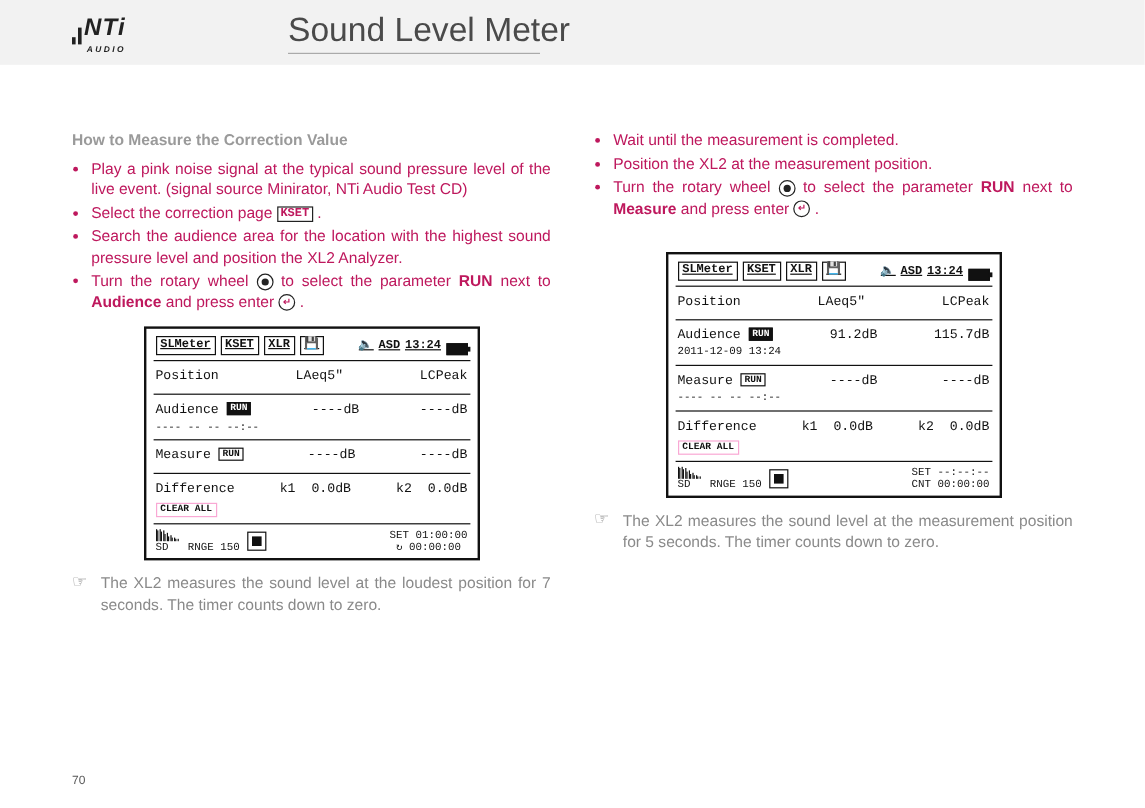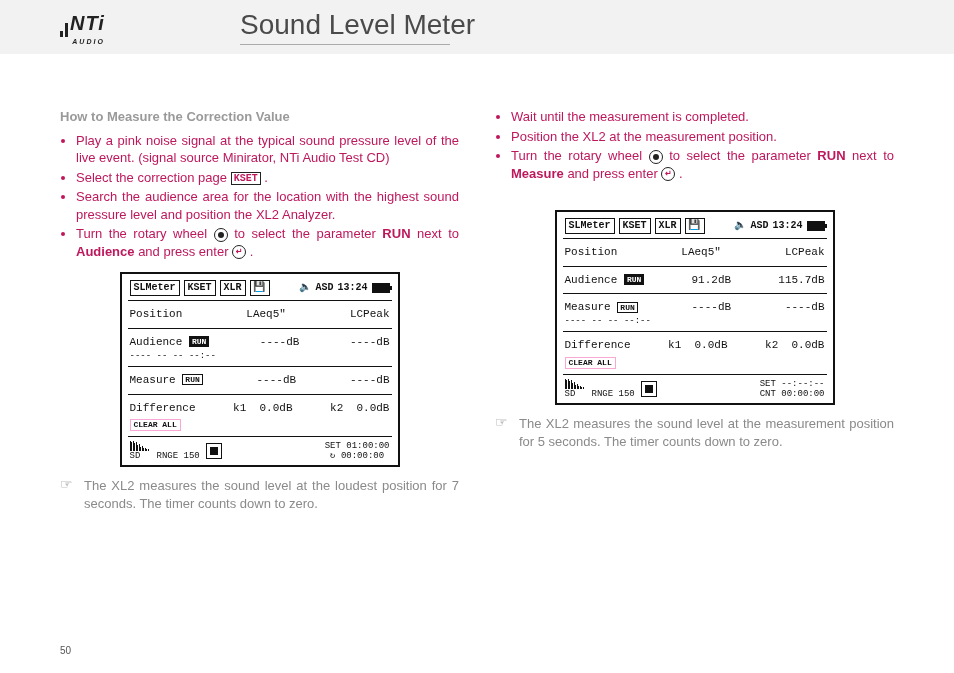--- a/index.html
+++ b/index.html
@@ -151,24 +151,25 @@
     margin: 12px auto 10px auto;
     border: 2px solid #111;
     background: #fff;
     font-family: "Lucida Console", "Courier New", monospace;
     font-size: 11px;
     color: #111;
     padding: 6px 8px 4px 8px;
   }
   .ds-top {
     display: flex;
-    align-items: center;
+    align-items: flex-end;
     gap: 4px;
     font-size: 10px;
     font-weight: 700;
+    text-decoration: underline;
   }
   .ds-box {
     border: 1px solid #111;
     padding: 0 3px;
     background: #fff;
   }
   .ds-spacer { flex: 1; }
   .ds-batt {
     width: 16px; height: 8px;
     border: 1px solid #111;
@@ -422,20 +423,21 @@
         </div>
         <hr class="ds-hr">
         <div class="ds-row">
           <span>
             <span>Audience</span>
             <span class="ds-run inv">RUN</span>
           </span>
           <span>91.2dB</span>
           <span>115.7dB</span>
         </div>
+        <div class="ds-sub">2011-12-09  13:24</div>
         <hr class="ds-hr">
         <div class="ds-row">
           <span>
             <span>Measure</span>
             <span class="ds-run">RUN</span>
           </span>
           <span>----dB</span>
           <span>----dB</span>
         </div>
         <div class="ds-sub">---- -- --  --:--</div>
@@ -484,14 +486,14 @@
       </div>
 
       <div class="note">
         <div class="note-icon">☞</div>
         <div>The XL2 measures the sound level at the measurement position for 5 seconds. The timer counts down to zero.</div>
       </div>
     </div>
 
   </div>
 
-  <div class="pagenum">50</div>
+  <div class="pagenum">70</div>
 </div>
 
 </body></html>

